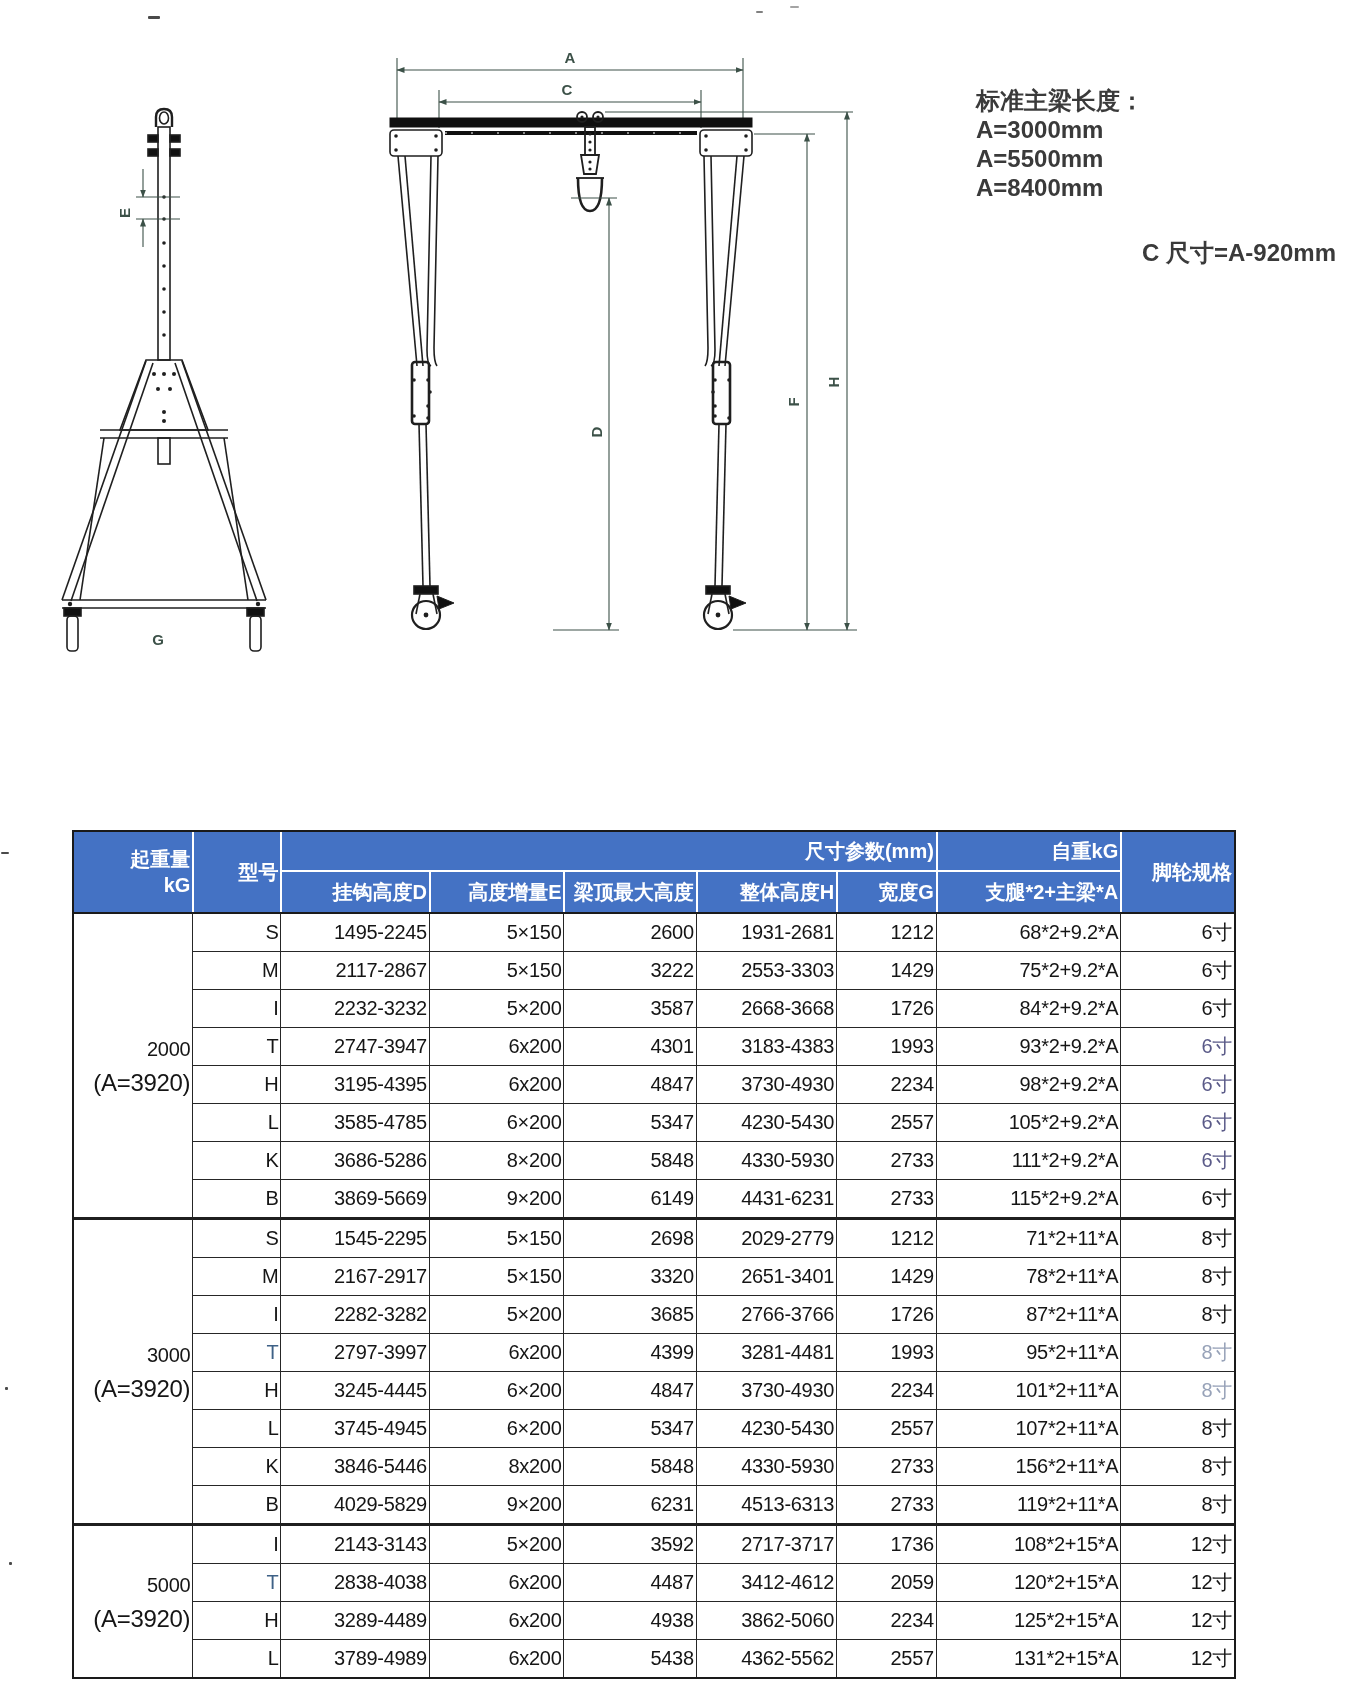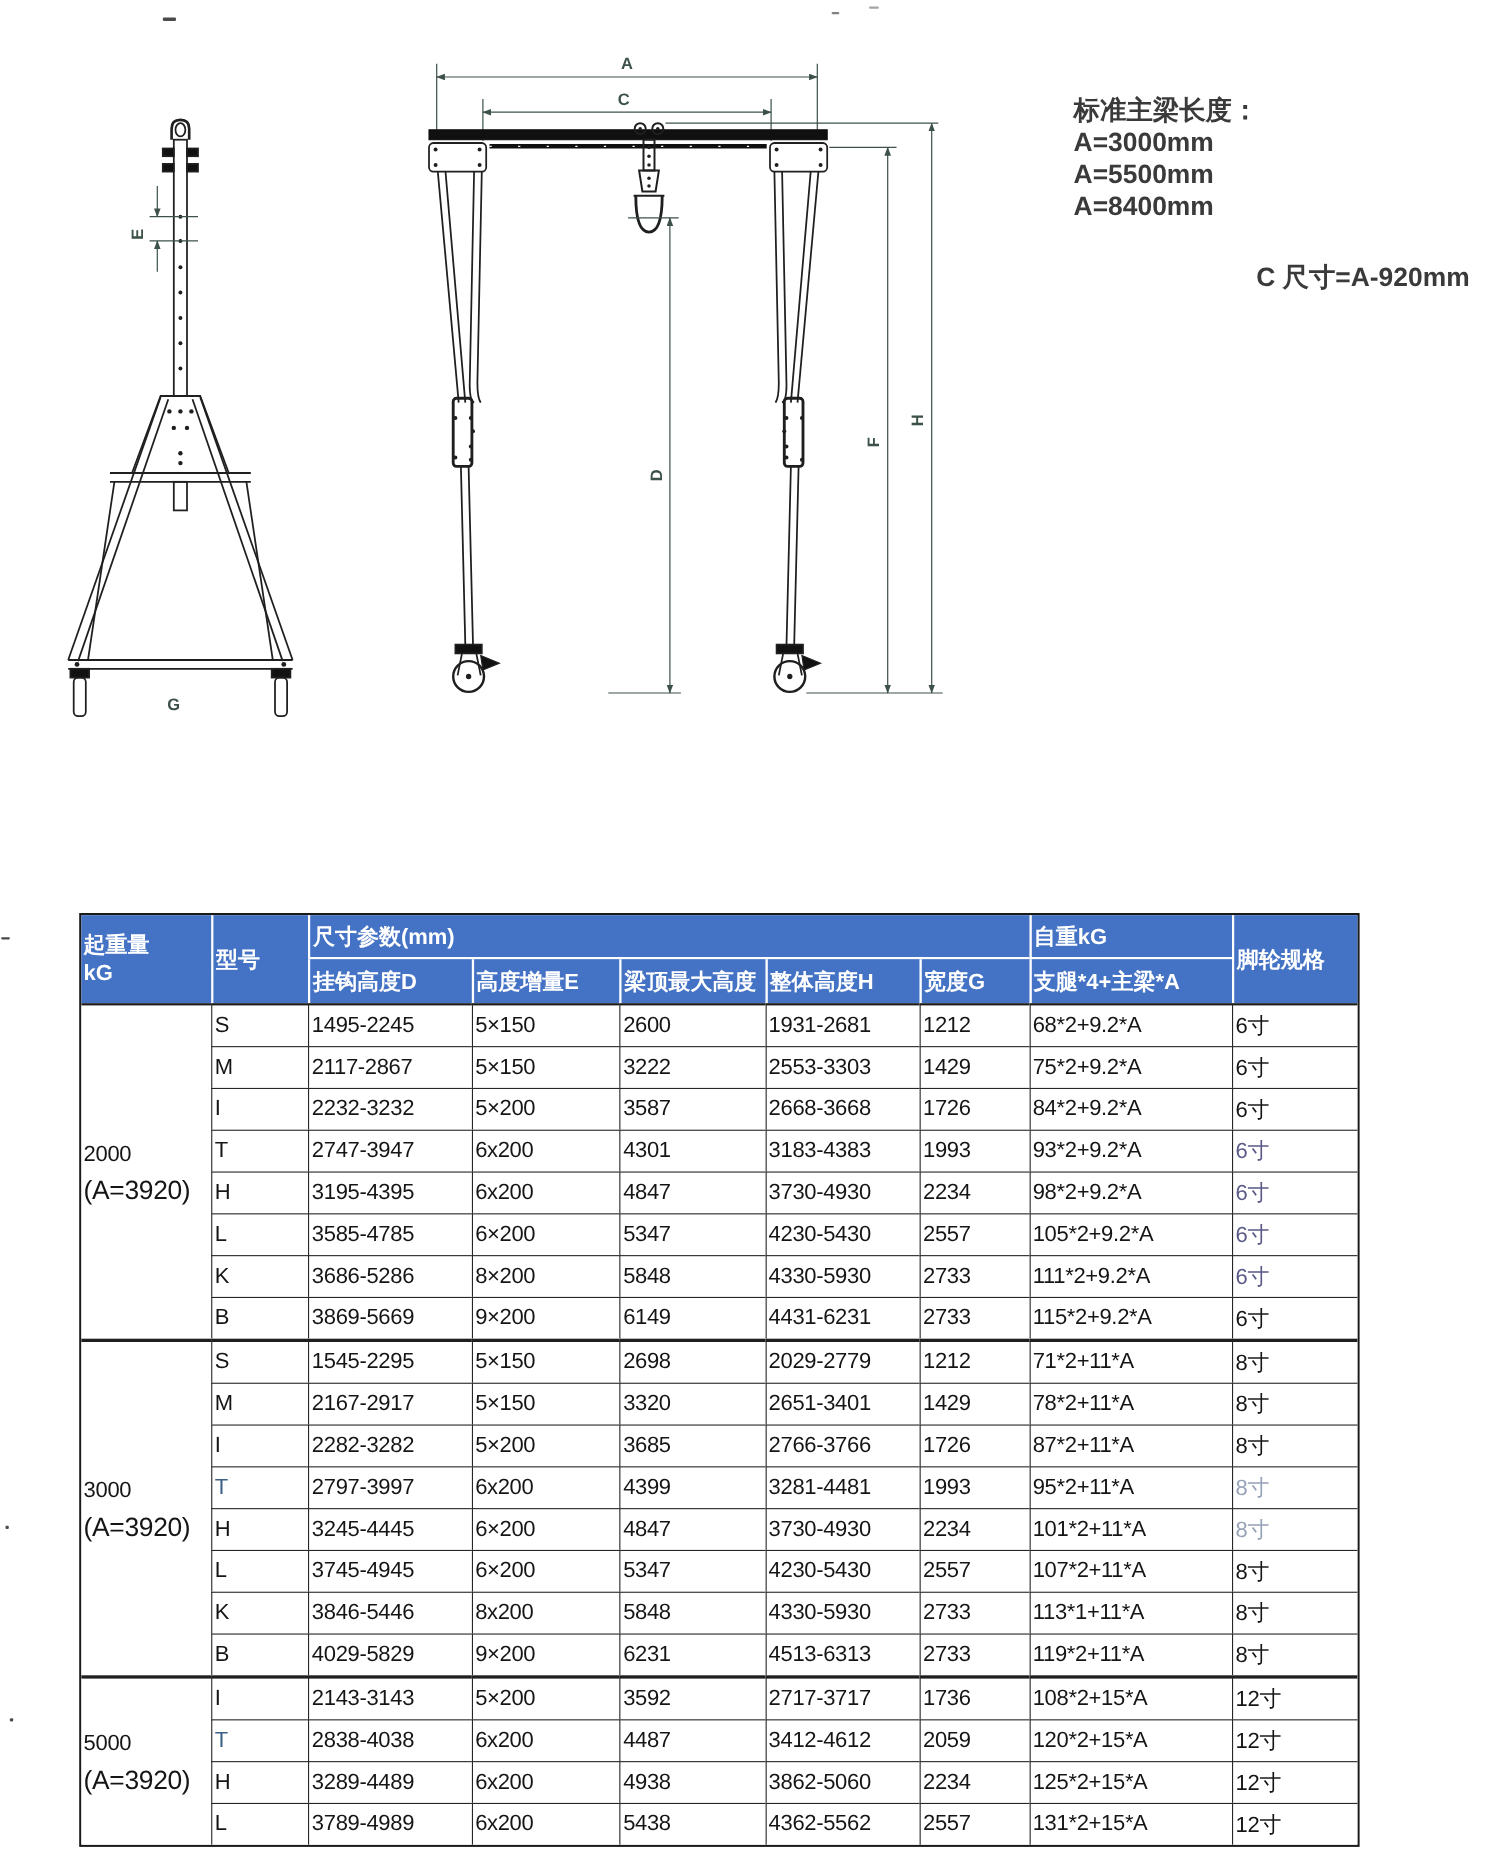--- a/index.html
+++ b/index.html
@@ -18,21 +18,21 @@
   
   .drawing{position:absolute;}
   svg text.dim{font-family:"Liberation Sans","DejaVu Sans",sans-serif;font-size:15px;font-weight:600;fill:#3c5148;}
   
   .spec-table-wrap{
     position:absolute;left:72px;top:830px;width:1160px;
     border:2px solid #1a1a1a;
   }
   table.spec{
     border-collapse:separate;border-spacing:0;table-layout:fixed;
-    width:100%;text-align:left;border-radius:32px;
+    width:100%;text-align:right;border-radius:32px;
   }
   table.spec th{
     background:#4472C4;color:#ffffff;font-weight:600;font-size:20px;
     border-left:2px solid #ffffff;padding:0 2px;vertical-align:middle;
   }
   table.spec th.h-capacity{border-left:none;}
   table.spec th.h-dims,table.spec th.h-weight{border-bottom:2px solid #ffffff;}
   table.spec thead tr.h-row1 th{height:38px;}
   table.spec thead tr.h-row2 th{height:40px;}
   table.spec th .two-line{line-height:26px;}
@@ -296,21 +296,21 @@
           <th class="h-dims" colspan="5">尺寸参数(mm)</th>
           <th class="h-weight">自重kG</th>
           <th class="h-caster" rowspan="2">脚轮规格</th>
         </tr>
         <tr class="h-row2">
           <th class="h-sub">挂钩高度D</th>
           <th class="h-sub">高度增量E</th>
           <th class="h-sub">梁顶最大高度</th>
           <th class="h-sub">整体高度H</th>
           <th class="h-sub">宽度G</th>
-          <th class="h-sub">支腿*4+主梁*A</th>
+          <th class="h-sub">支腿*2+主梁*A</th>
         </tr>
       </thead>
       <tbody>
           <tr>
             <td rowspan="8" class="capacity-cell">
               <div>2000</div>
               <div class="cap-note">(A=3920)</div>
             </td>
             <td>S</td>
             <td>1495-2245</td>
@@ -455,21 +455,21 @@
             <td>107*2+11*A</td>
             <td>8寸</td>
           </tr>
           <tr>
             <td>K</td>
             <td>3846-5446</td>
             <td>8x200</td>
             <td>5848</td>
             <td>4330-5930</td>
             <td>2733</td>
-            <td>113*1+11*A</td>
+            <td>156*2+11*A</td>
             <td>8寸</td>
           </tr>
           <tr>
             <td>B</td>
             <td>4029-5829</td>
             <td>9×200</td>
             <td>6231</td>
             <td>4513-6313</td>
             <td>2733</td>
             <td>119*2+11*A</td>

